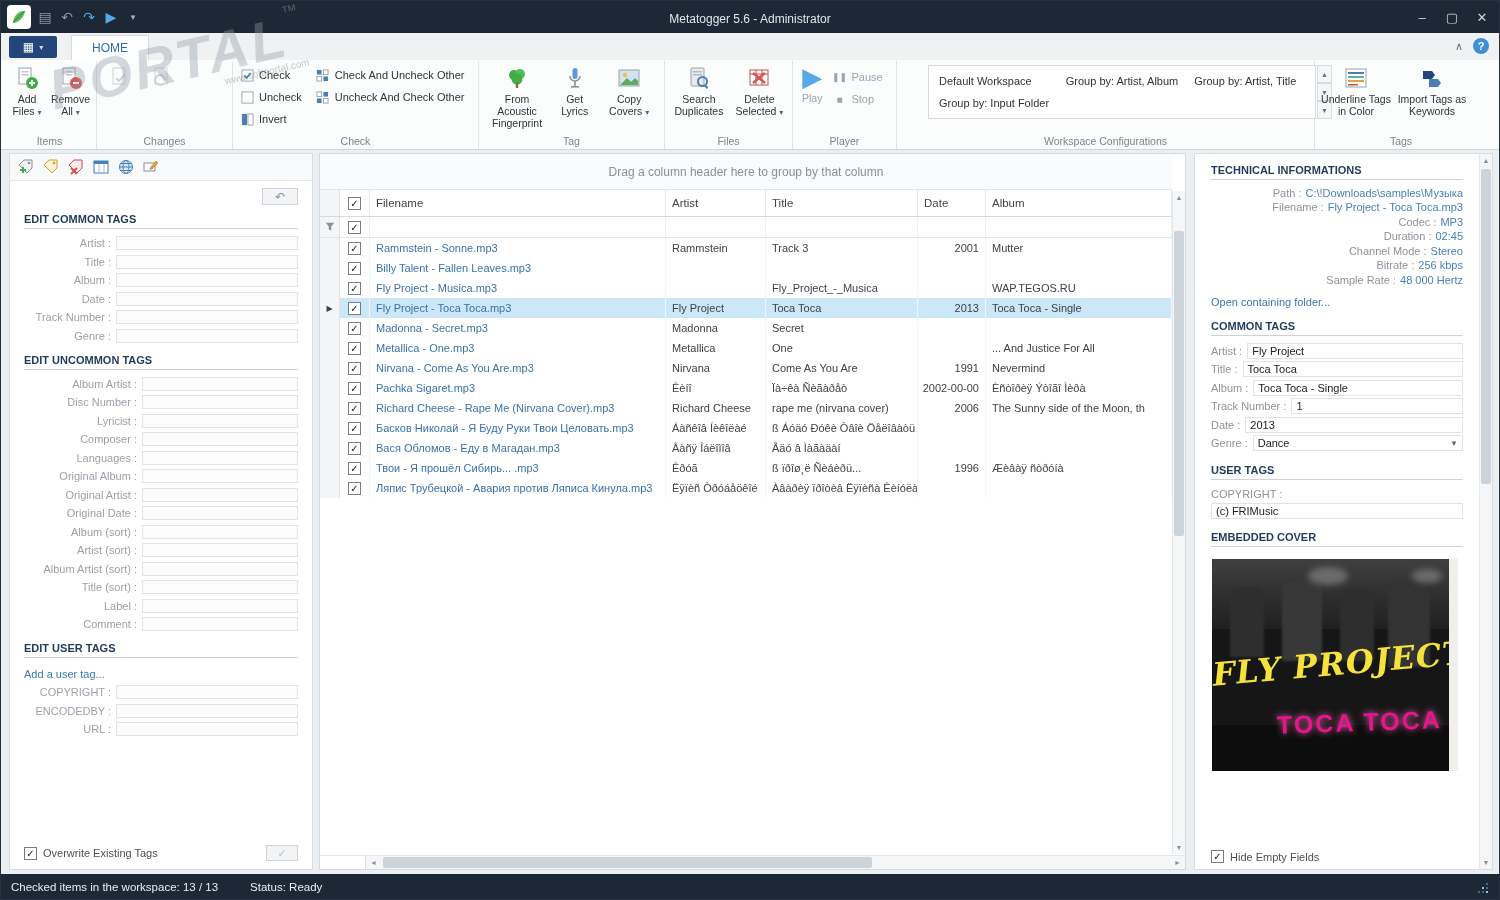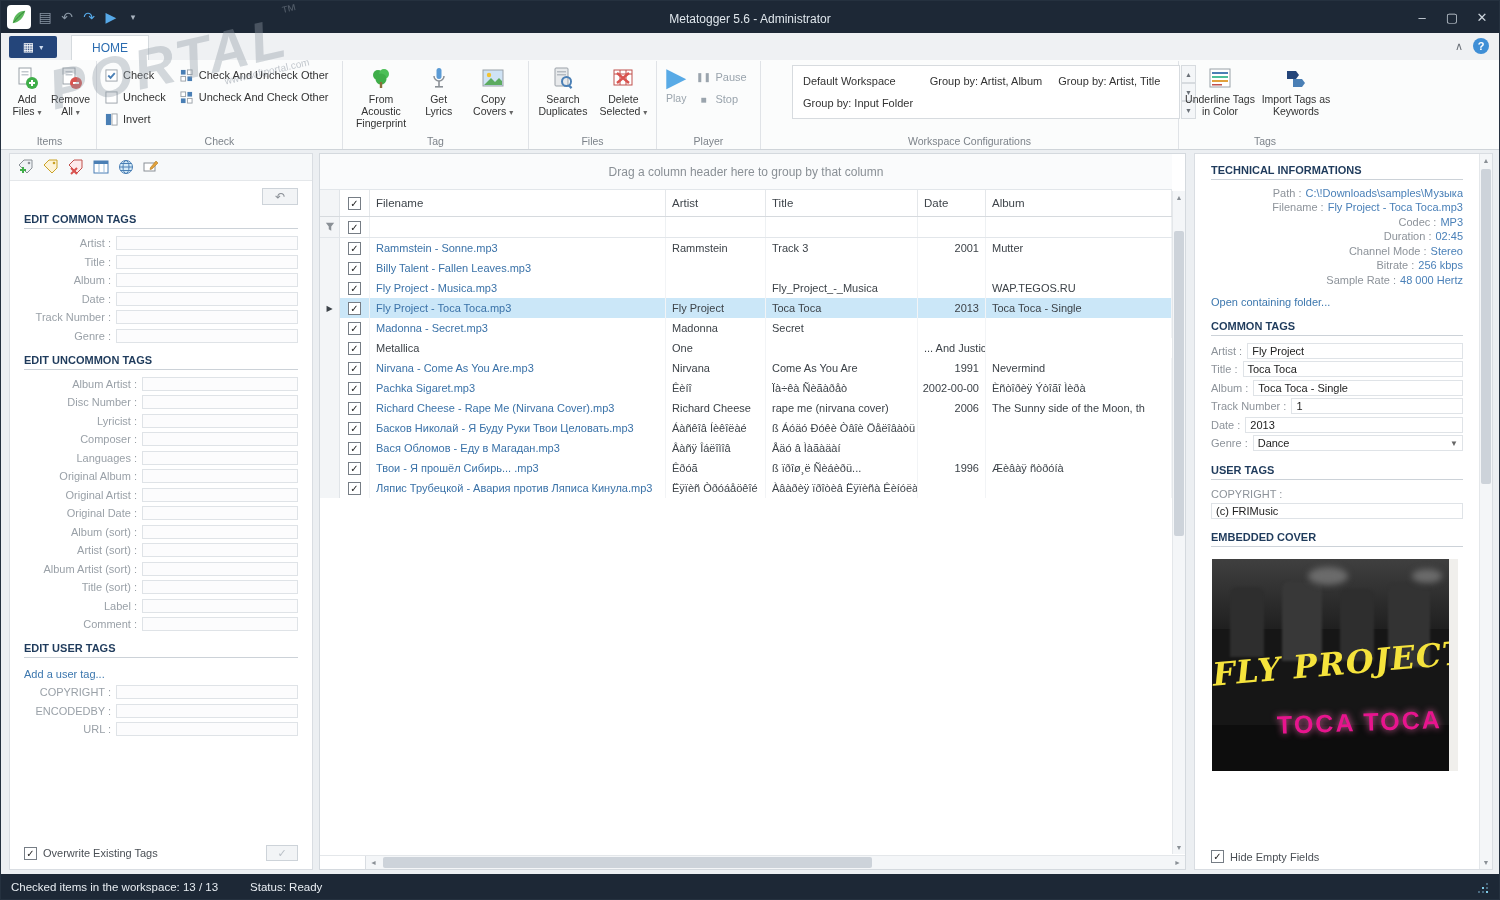--- a/index.html
+++ b/index.html
@@ -243,20 +243,41 @@
                   <circle cx="17" cy="17" r="6" fill="#d9534f"></circle>
                   <rect x="14" y="16" width="6" height="2" fill="#fff"></rect>
                 </svg>
             </div>
             <div class="blabel"><span>Remove All</span> <span class="ccar">▾</span></div>
           </div>
         </div>
         <div class="rg-label">Items</div>
       </div>
 
+      <div class="rgroup" style="width:136px">
+        <div class="rg-content">
+          <div class="bigbtn faded">
+            <div class="bicon">
+              <svg width="24" height="24" viewBox="0 0 24 24">
+                  <rect x="4" y="2" width="12" height="16" fill="#fff" stroke="#9aa1a8"></rect>
+                  <path d="M7 12 l3 3 l6 -7" stroke="#9aa1a8" stroke-width="2" fill="none"></path>
+                </svg>
+            </div>
+          </div>
+          <div class="bigbtn faded">
+            <div class="bicon">
+              <svg width="24" height="24" viewBox="0 0 24 24">
+                  <rect x="4" y="2" width="12" height="16" fill="#fff" stroke="#9aa1a8"></rect>
+                  <path d="M14 14 a5 5 0 1 0 -1 3" stroke="#9aa1a8" stroke-width="2" fill="none"></path>
+                </svg>
+            </div>
+          </div>
+        </div>
+        <div class="rg-label">Changes</div>
+      </div>
 
       <div class="rgroup" style="width:246px">
         <div class="rg-content">
           <div class="checkcols">
             <div class="ccol">
               <div class="smallbtn">
                 <span class="sicon">
                     <svg width="13" height="13" viewBox="0 0 14 14">
                       <rect x="1" y="1" width="12" height="12" fill="#fff" stroke="#9aa1a8"></rect>
                       <path d="M3.5 7 l2.5 2.5 l4.5 -5" stroke="#4a7fb5" stroke-width="2" fill="none"></path>
@@ -693,20 +714,21 @@
             <div>Madonna</div>
             <div>Secret</div>
             <div class="dt"></div>
             <div></div>
           </div>
           <div class="tgrid trow">
             <div class="ind"></div>
             <div class="chkcell">
               <span class="cbx">✓</span>
             </div>
+            <div class="fn">Metallica - One.mp3</div>
             <div>Metallica</div>
             <div>One</div>
             <div class="dt"></div>
             <div>... And Justice For All</div>
           </div>
           <div class="tgrid trow">
             <div class="ind"></div>
             <div class="chkcell">
               <span class="cbx">✓</span>
             </div>

